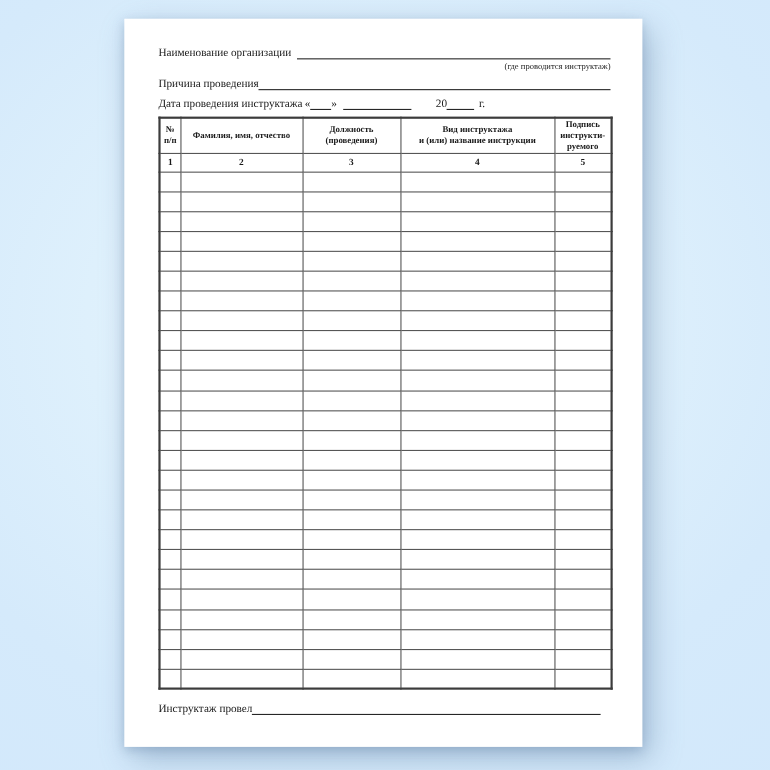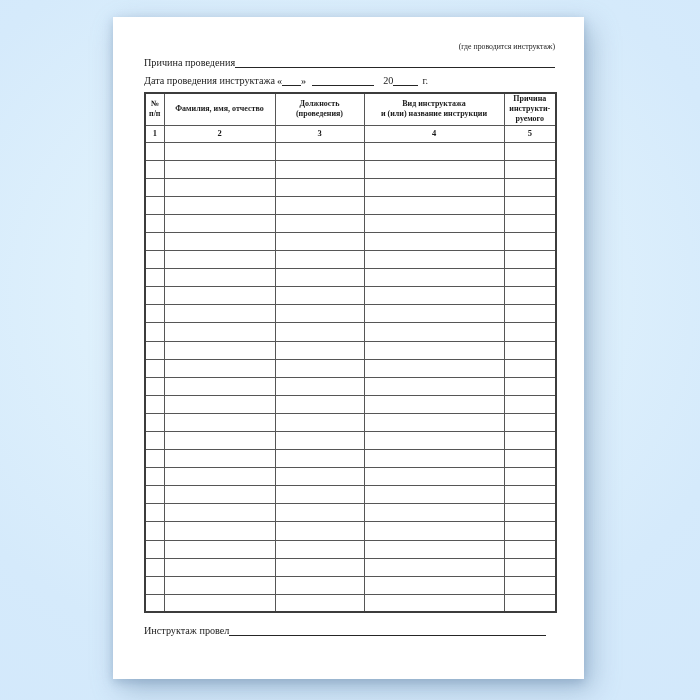--- a/index.html
+++ b/index.html
@@ -32,21 +32,21 @@
   }
   .fill { flex: 1 1 auto; }
   .caption {
     text-align: right; font-size: 7.8px; line-height: 10px; color: #1c1c1c;
   }
   .org-line .lbl { margin-right: 5px; }
   .reason-line { margin-top: 4px; align-items: flex-end; }
   .date-line { margin-top: 4px; }
   .date-line .lbl { margin-right: 2px; }
   .w19 { width: 19px; } .w62 { width: 62px; } .w25 { width: 25px; }
-  .m6 { margin-left: 6px; } .m5 { margin-left: 9px; } .m4 { margin-left: 4px; }
+  .m6 { margin-left: 6px; } .m5 { margin-left: 22px; } .m4 { margin-left: 4px; }
   table.grid {
     margin-top: 4px;
     border-collapse: collapse; table-layout: fixed;
     width: 411px;
     border: 2px solid #3c3c3c;
   }
   table.grid th, table.grid td {
     border: 1px solid #565656;
     padding: 0; margin: 0;
     text-align: center; vertical-align: middle;
@@ -64,20 +64,24 @@
   col.c4 { width: 140px; } col.c5 { width: 52px; }
   .footer-line { margin-top: 11px; justify-content: center; }
   .footer-line .uline { margin-right: 9px; }
 </style>
 </head>
 <body>
 
 <div class="page">
   <div class="content">
 
+    <div class="line org-line">
+      <span class="lbl">Наименование организации</span>
+      <span class="uline fill"></span>
+    </div>
     <div class="caption">(где проводится инструктаж)</div>
 
     <div class="line reason-line">
       <span class="lbl">Причина проведения</span>
       <span class="uline fill"></span>
     </div>
 
     <div class="line date-line">
       <span class="lbl">Дата проведения инструктажа</span>
       <span>«</span>
@@ -99,21 +103,21 @@
       </colgroup>
       <thead>
         <tr class="hdr">
           <th>№
 п/п</th>
           <th>Фамилия, имя, отчество</th>
           <th>Должность
 (проведения)</th>
           <th>Вид инструктажа
 и (или) название инструкции</th>
-          <th>Причина
+          <th>Подпись
 инструкти-
 руемого</th>
         </tr>
         <tr class="nums">
           <td>1</td>
           <td>2</td>
           <td>3</td>
           <td>4</td>
           <td>5</td>
         </tr>

